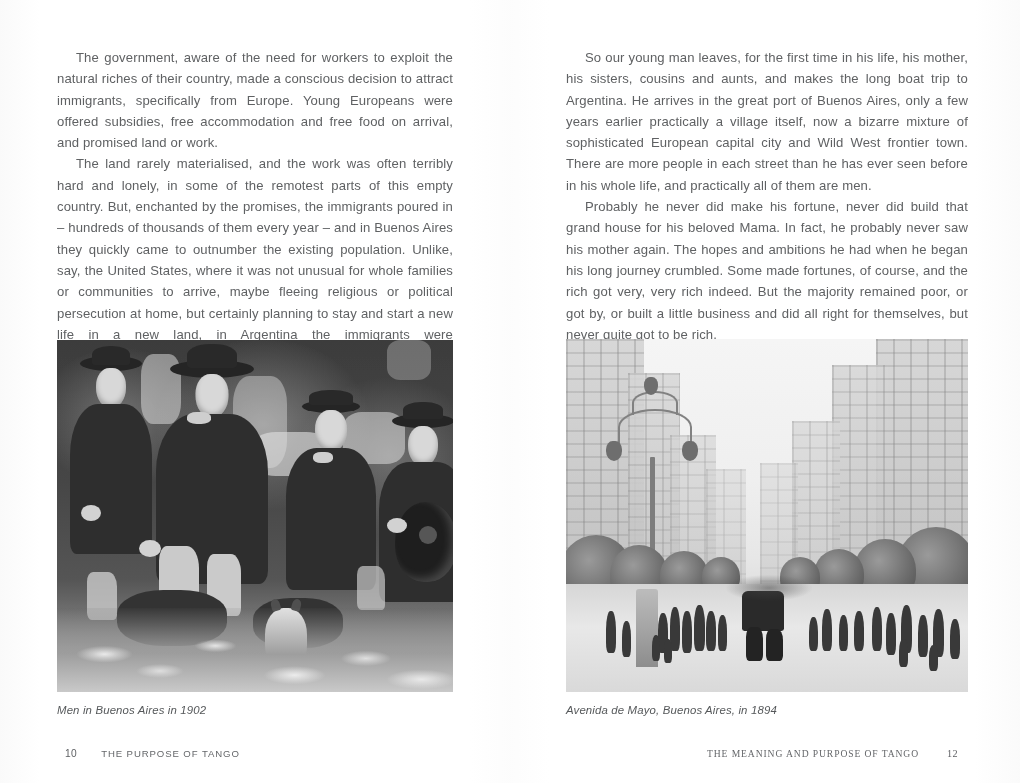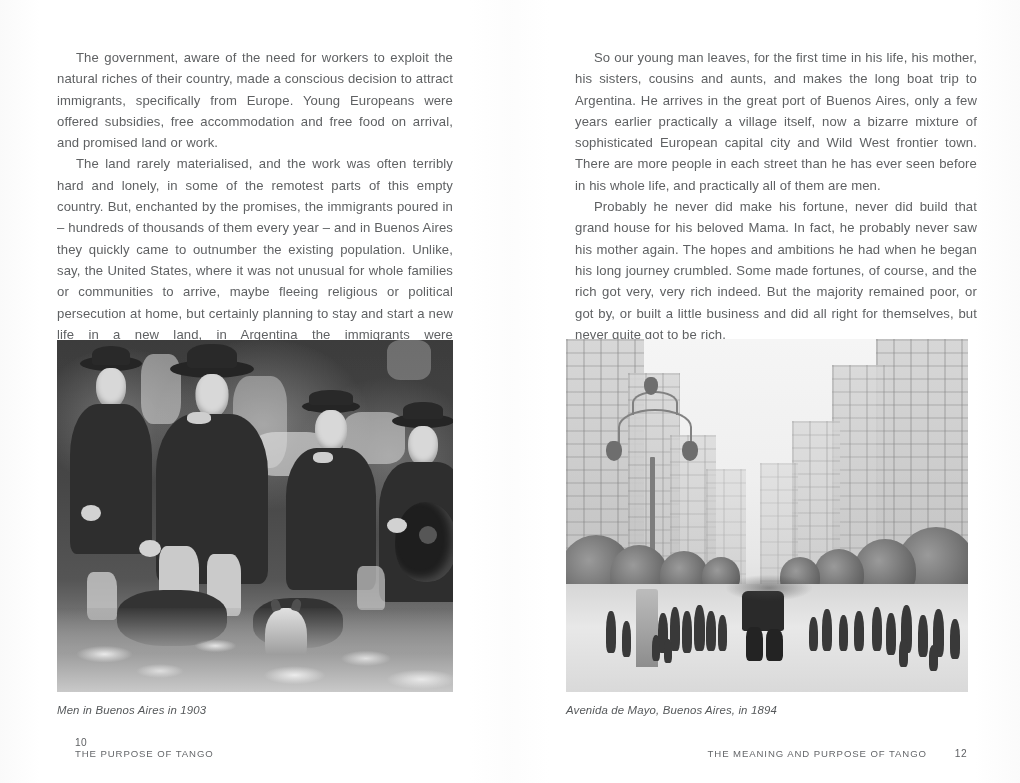--- a/index.html
+++ b/index.html
@@ -43,21 +43,21 @@
   .textblock {
     position: absolute;
     top: 47px;
     font-size: 13.1px;
     line-height: 21.3px;
     color: #5f6163;
     text-align: justify;
     letter-spacing: 0.12px;
   }
   .page-left .textblock  { left: 57px; width: 396px; }
-  .page-right .textblock { left: 65px; width: 402px; }
+  .page-right .textblock { left: 56px; width: 402px; }
 
   .textblock p {
     margin: 0;
     text-indent: 1.45em;
   }
   .textblock p.first { text-indent: 1.45em; }
 
   
   .figure {
     position: absolute;
@@ -209,22 +209,22 @@
   
   .footer {
     position: absolute;
     bottom: 24px;
     font-size: 9.6px;
     color: #65676a;
     letter-spacing: 0.9px;
     display: flex;
     align-items: baseline;
   }
-  .footer-left  { left: 51px; flex-direction: column; }
-  .footer-right { right: 53px; }
+  .footer-left  { left: 65px; }
+  .footer-right { right: 62px; font-family: Liberation Serif, serif; }
   .folio {
     font-size: 10.2px;
     letter-spacing: 0.4px;
     color: #5d5f62;
   }
   .runhead { white-space: nowrap; }
   .footer-left .runhead  { margin-left: 24px; }
   .footer-right .folio   { margin-left: 28px; }
 </style>
 </head>
@@ -291,21 +291,21 @@
         <div class="trouser" style="left:30px;  top:232px; width:30px; height:48px; opacity:.8;"></div>
         <div class="trouser" style="left:300px; top:226px; width:28px; height:44px; opacity:.7;"></div>
 
         <div class="shadowblob" style="left:60px; top:250px; width:110px; height:56px;"></div>
         <div class="shadowblob" style="left:196px; top:258px; width:90px; height:50px;"></div>
 
         <div class="dog" style="left:208px; top:268px; width:42px; height:60px;"></div>
 
         <div class="ground"></div>
       </div>
-      <div class="caption">Men in Buenos Aires in 1903</div>
+      <div class="caption">Men in Buenos Aires in 1902</div>
     </div>
 
     <div class="footer footer-left">
       <span class="folio">10</span>
       <span class="runhead">THE PURPOSE OF TANGO</span>
     </div>
   </div>
 
   <div class="page page-right">
 

